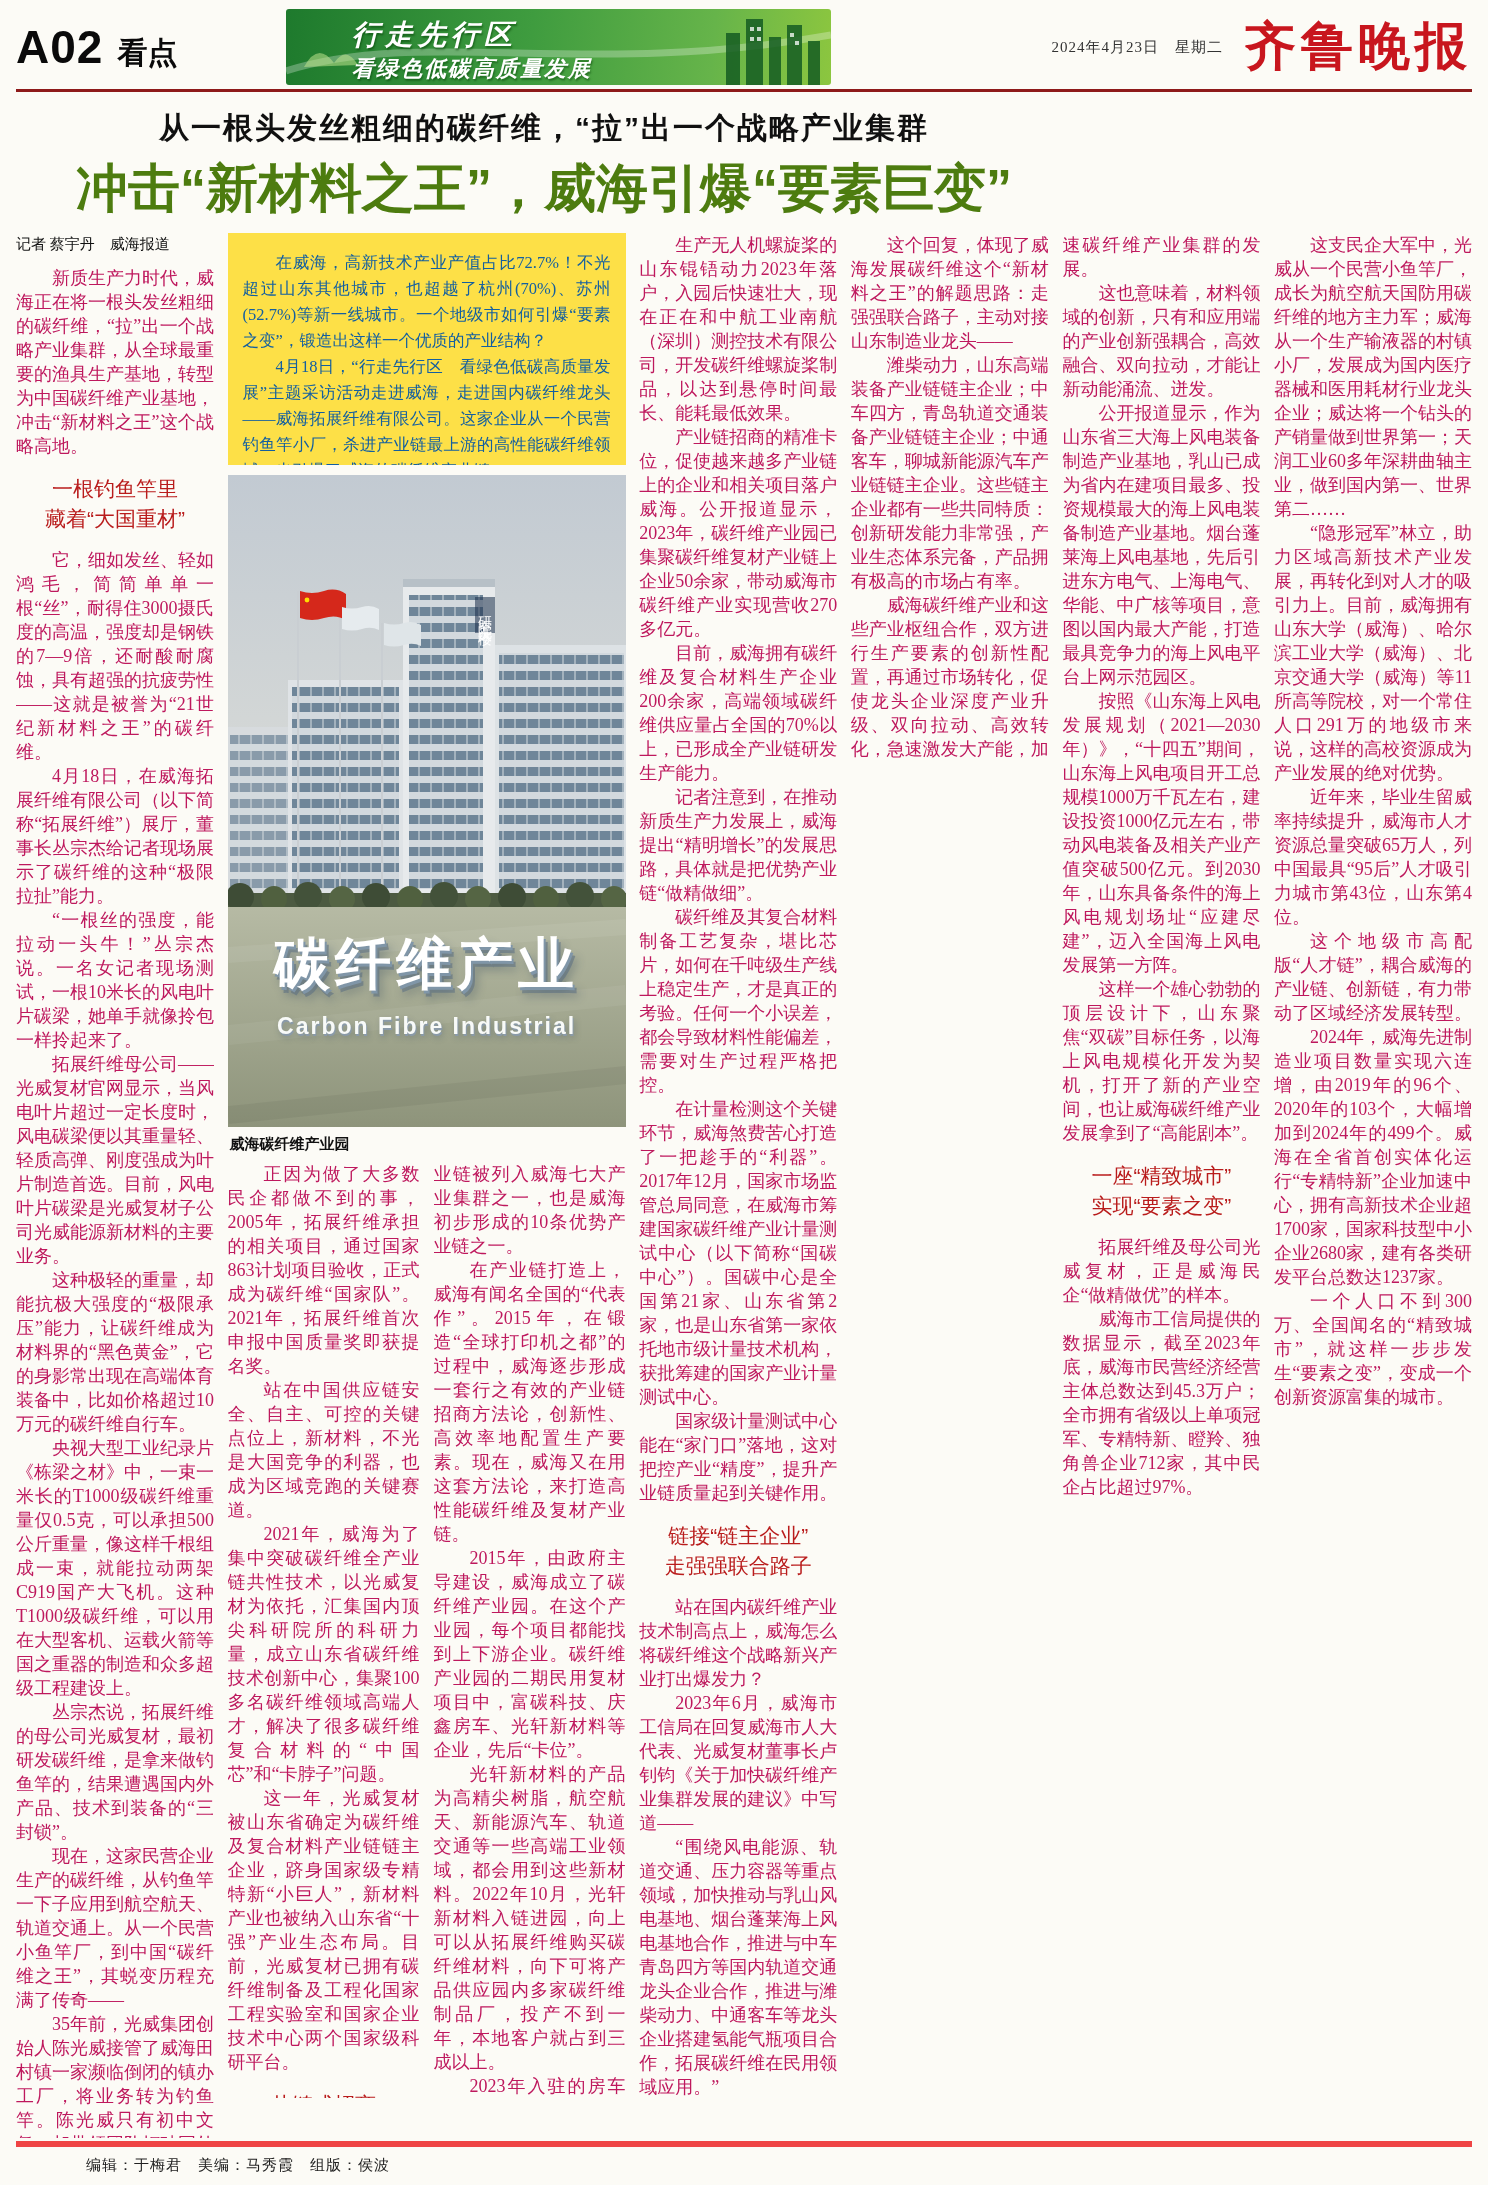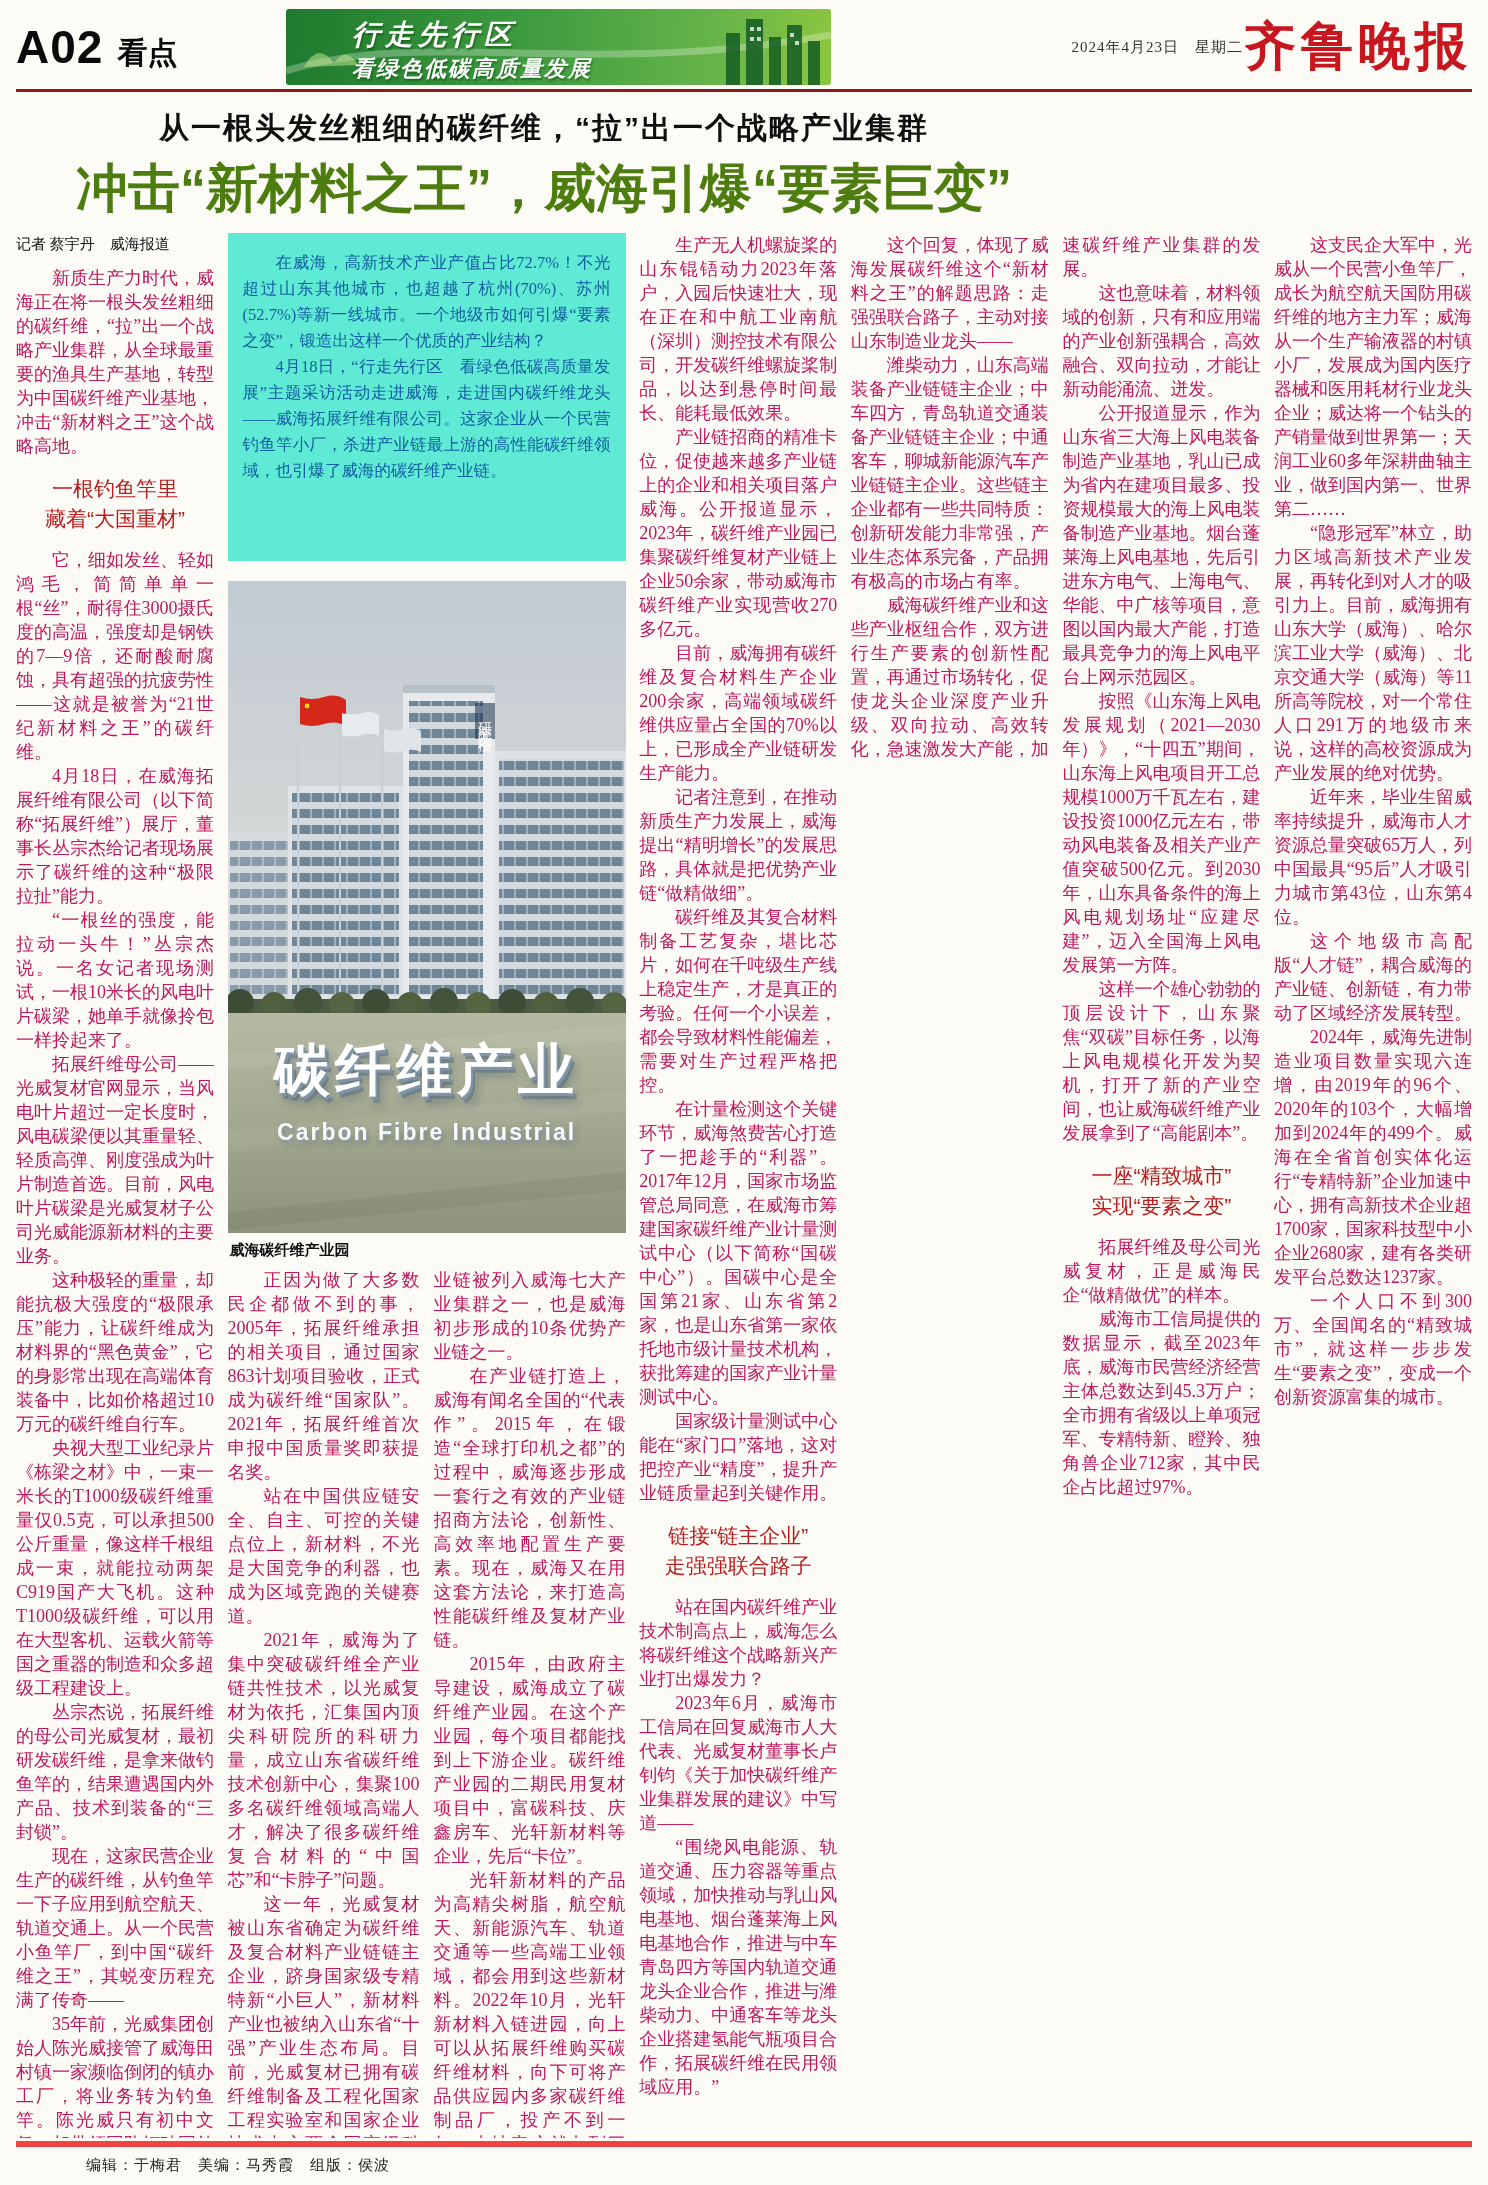--- a/index.html
+++ b/index.html
@@ -7,38 +7,38 @@
 .page{position:relative;width:1488px;height:2185px;margin:0 auto;background:#fcfbf6;padding:8px 16px 0;overflow:hidden;font-family:"Liberation Serif","DejaVu Serif",serif;color:#1b1b1b}
 
 .hdr{display:flex;align-items:center;justify-content:flex-start;height:78px}
 .hdr-left{display:flex;align-items:baseline;gap:14px;width:270px;flex:none}
 .pnum{font-family:"Liberation Sans","DejaVu Sans",sans-serif;font-weight:900;font-size:46px;letter-spacing:1px;color:#0a0a0a}
 .psec{font-family:"Liberation Sans","DejaVu Sans",sans-serif;font-weight:900;font-size:30px;color:#0a0a0a}
 .banner{position:relative;width:545px;height:76px;flex:none;border-radius:3px;background:linear-gradient(95deg,#1e7a2d 0%,#3f9c3f 45%,#66b44a 78%,#8cc63f 100%);color:#fff;padding:7px 18px 4px 66px;overflow:hidden;font-family:"Liberation Sans","DejaVu Sans",sans-serif}
 .banner .bl1{position:relative;z-index:2;font-size:28px;font-weight:900;font-style:italic;letter-spacing:5px;text-shadow:1px 2px 2px rgba(0,60,0,.5)}
 .banner .bl2{position:relative;z-index:2;font-size:22px;font-weight:900;font-style:italic;letter-spacing:2px;text-shadow:1px 2px 2px rgba(0,60,0,.5)}
 .bdeco{position:absolute;inset:0;width:100%;height:100%;z-index:1}
-.hdr-right{display:flex;align-items:center;gap:1px;margin-left:auto}
+.hdr-right{display:flex;align-items:center;gap:21px;margin-left:auto}
 .date{font-size:15px;color:#333;letter-spacing:1px;white-space:nowrap}
 .masthead{font-size:52px;font-weight:900;color:#c8161e;letter-spacing:5px;white-space:nowrap;font-family:"Liberation Serif","DejaVu Serif",serif}
 .rule{height:3px;background:#8e1a1a;margin-top:3px}
 
 .kicker{width:1056px;text-align:center;font-size:30px;font-weight:700;letter-spacing:2px;margin-top:16px;color:#101010;font-family:"Liberation Sans","DejaVu Sans",sans-serif}
 .headline{width:1056px;text-align:center;font-size:52px;line-height:1.2;font-weight:900;color:#4d7c0f;margin:8px 0 14px;white-space:nowrap;font-family:"Liberation Sans","DejaVu Sans",sans-serif}
 
 .grid{display:flex;justify-content:space-between;height:1905px;overflow:hidden}
 .col{width:198px;flex:none;overflow:hidden}
 .photo-zone{width:398px;flex:none;overflow:hidden}
 p.b{font-size:18px;line-height:24px;text-align:justify;text-indent:2em;color:#be185d}
 p.b.ni{text-indent:0}
 .byline{font-size:15px;margin:2px 0 12px;color:#111}
 .sh{font-family:"Liberation Sans","DejaVu Sans",sans-serif;font-size:21px;line-height:30px;font-weight:400;text-align:center;margin:16px 0 14px;color:#b91c1c}
 .sh span{display:block}
 
-.intro{height:328px;background:#5eead4;padding:17px 15px;overflow:hidden;margin-bottom:20px}
+.intro{height:232px;background:#fde047;padding:17px 15px;overflow:hidden;margin-bottom:10px}
 .intro p{font-size:16.5px;line-height:26px;text-indent:2em;text-align:justify;color:#135fa0}
 
 .photo{position:relative;width:398px;height:652px;overflow:hidden;background:#cfd5da}
 .photo svg{display:block}
 .tower-sign{position:absolute;left:247px;top:122px;writing-mode:vertical-rl;letter-spacing:4px;font-size:14px;line-height:1;color:#fff;background:rgba(25,45,75,.55);padding:8px 3px}
 .p3d-cn{position:absolute;left:0;width:100%;top:452px;text-align:center;font-family:"Liberation Sans","DejaVu Sans",sans-serif;font-weight:900;font-size:56px;letter-spacing:5px;color:#fff;text-shadow:2px 3px 0 #8096a8,4px 6px 0 rgba(90,110,130,.55),6px 9px 10px rgba(50,70,90,.4)}
 .p3d-en{position:absolute;left:0;width:100%;top:538px;text-align:center;font-family:"Liberation Sans","DejaVu Sans",sans-serif;font-weight:800;font-size:23px;letter-spacing:2px;color:#f8faf8;text-shadow:1px 2px 0 #8a9aa8,2px 4px 6px rgba(50,70,90,.35)}
 .caption{font-size:15px;font-weight:700;padding:8px 2px;color:#111}
 .subgrid{display:flex;justify-content:space-between;height:936px;overflow:hidden}
 .subcol{width:192px;flex:none;overflow:hidden}

